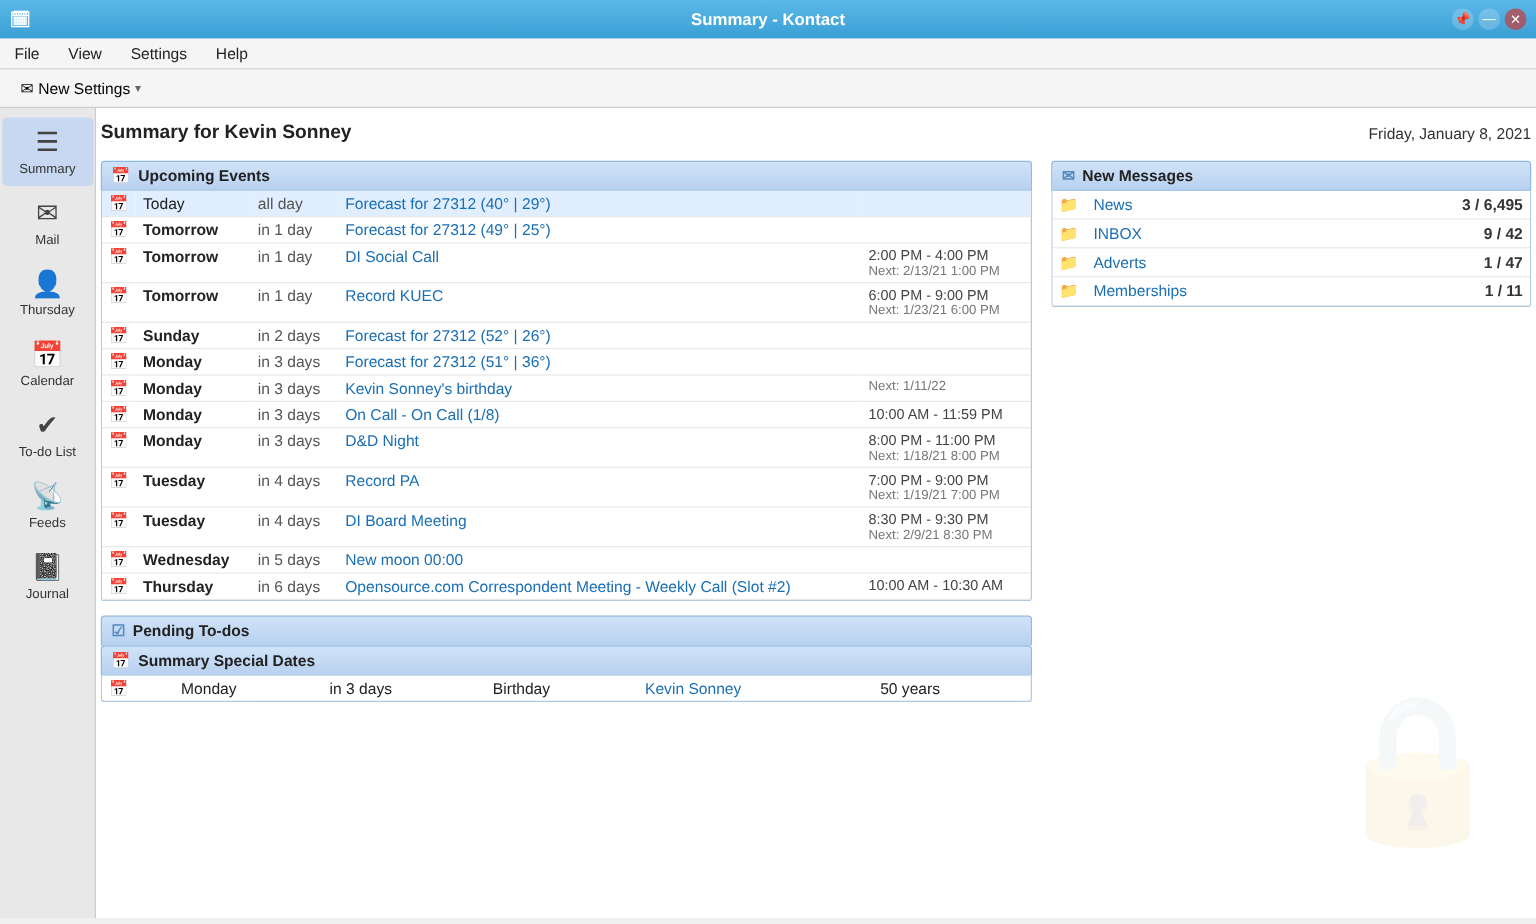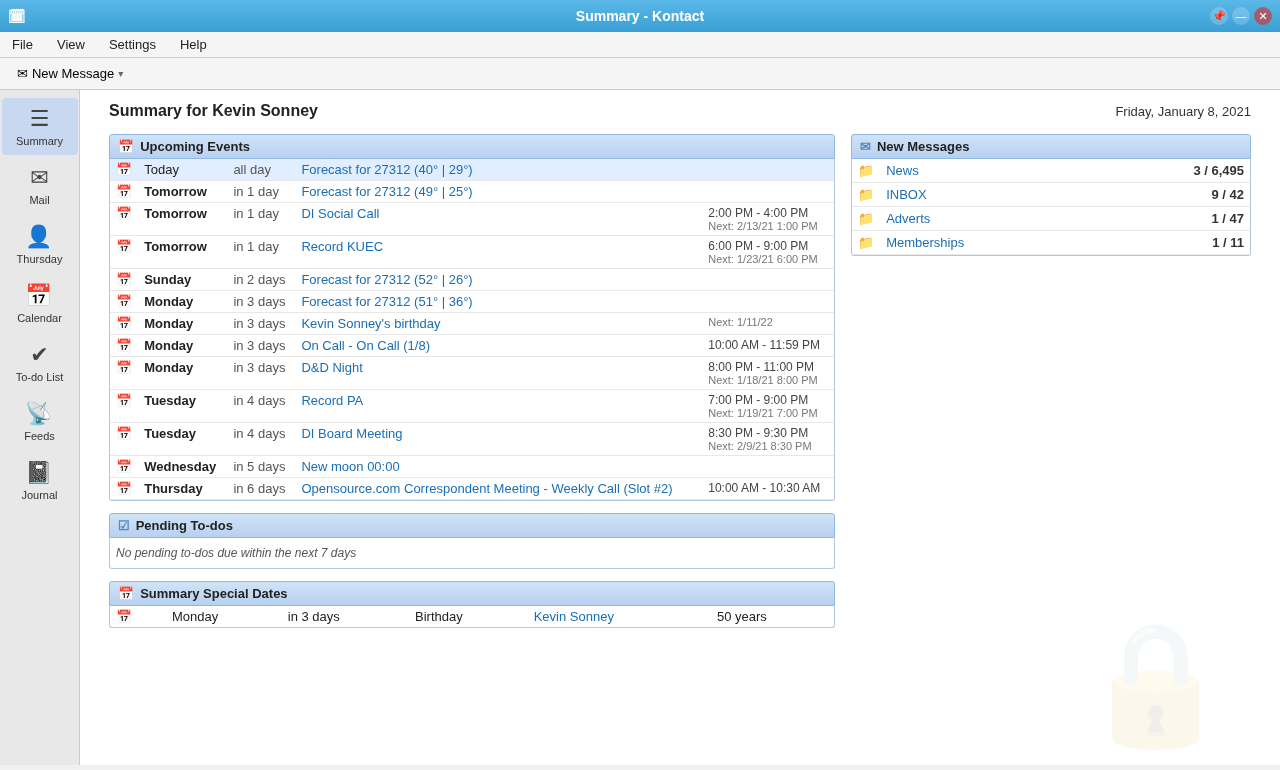--- a/index.html
+++ b/index.html
@@ -101,21 +101,21 @@
     }
     .sidebar-item.active { background: #c8d8f0; }
     .sidebar-item .si-icon { font-size: 22px; color: #444; }
     .sidebar-item .si-label { font-size: 11px; color: #333; text-align: center; }
 
     
     #content {
       flex: 1;
       background: white;
       overflow-y: auto;
-      padding: 12px 29px;
+      padding: 12px 4px;
     }
 
     
     #summary-header {
       display: flex;
       justify-content: space-between;
       align-items: center;
       margin-bottom: 14px;
     }
     #summary-title { font-size: 16px; font-weight: bold; color: #222; }
@@ -210,21 +210,21 @@
 <div id="menubar">
   <span class="menu-item">File</span>
   <span class="menu-item">View</span>
   <span class="menu-item">Settings</span>
   <span class="menu-item">Help</span>
 </div>
 
 <div id="toolbar">
   <button class="toolbar-btn">
     <span>✉</span>
-    <span>New Message</span>
+    <span>New Settings</span>
     <span class="toolbar-dropdown">▾</span>
   </button>
 </div>
 
 <div id="main">
 
   <div id="sidebar">
 
   <div class="sidebar-item active">
     <span class="si-icon">☰</span>
@@ -368,23 +368,20 @@
     <td class="time-cell">10:00 AM - 10:30 AM</td>
   </tr>
               </tbody>
           </table>
         </div>
 
         <div class="section-header">
           <span style="color:#5588bb;">☑</span>
           <span>Pending To-dos</span>
         </div>
-        <div class="section-body">
-          <div class="pending-msg">No pending to-dos due within the next 7 days</div>
-        </div>
 
         <div class="section-header">
           <span style="color:#5588bb;">📅</span>
           <span>Summary Special Dates</span>
         </div>
         <div class="section-body">
           <table class="special-table">
             <tbody id="special-tbody">
                 <tr>
     <td><span class="cal-icon">📅</span></td>

